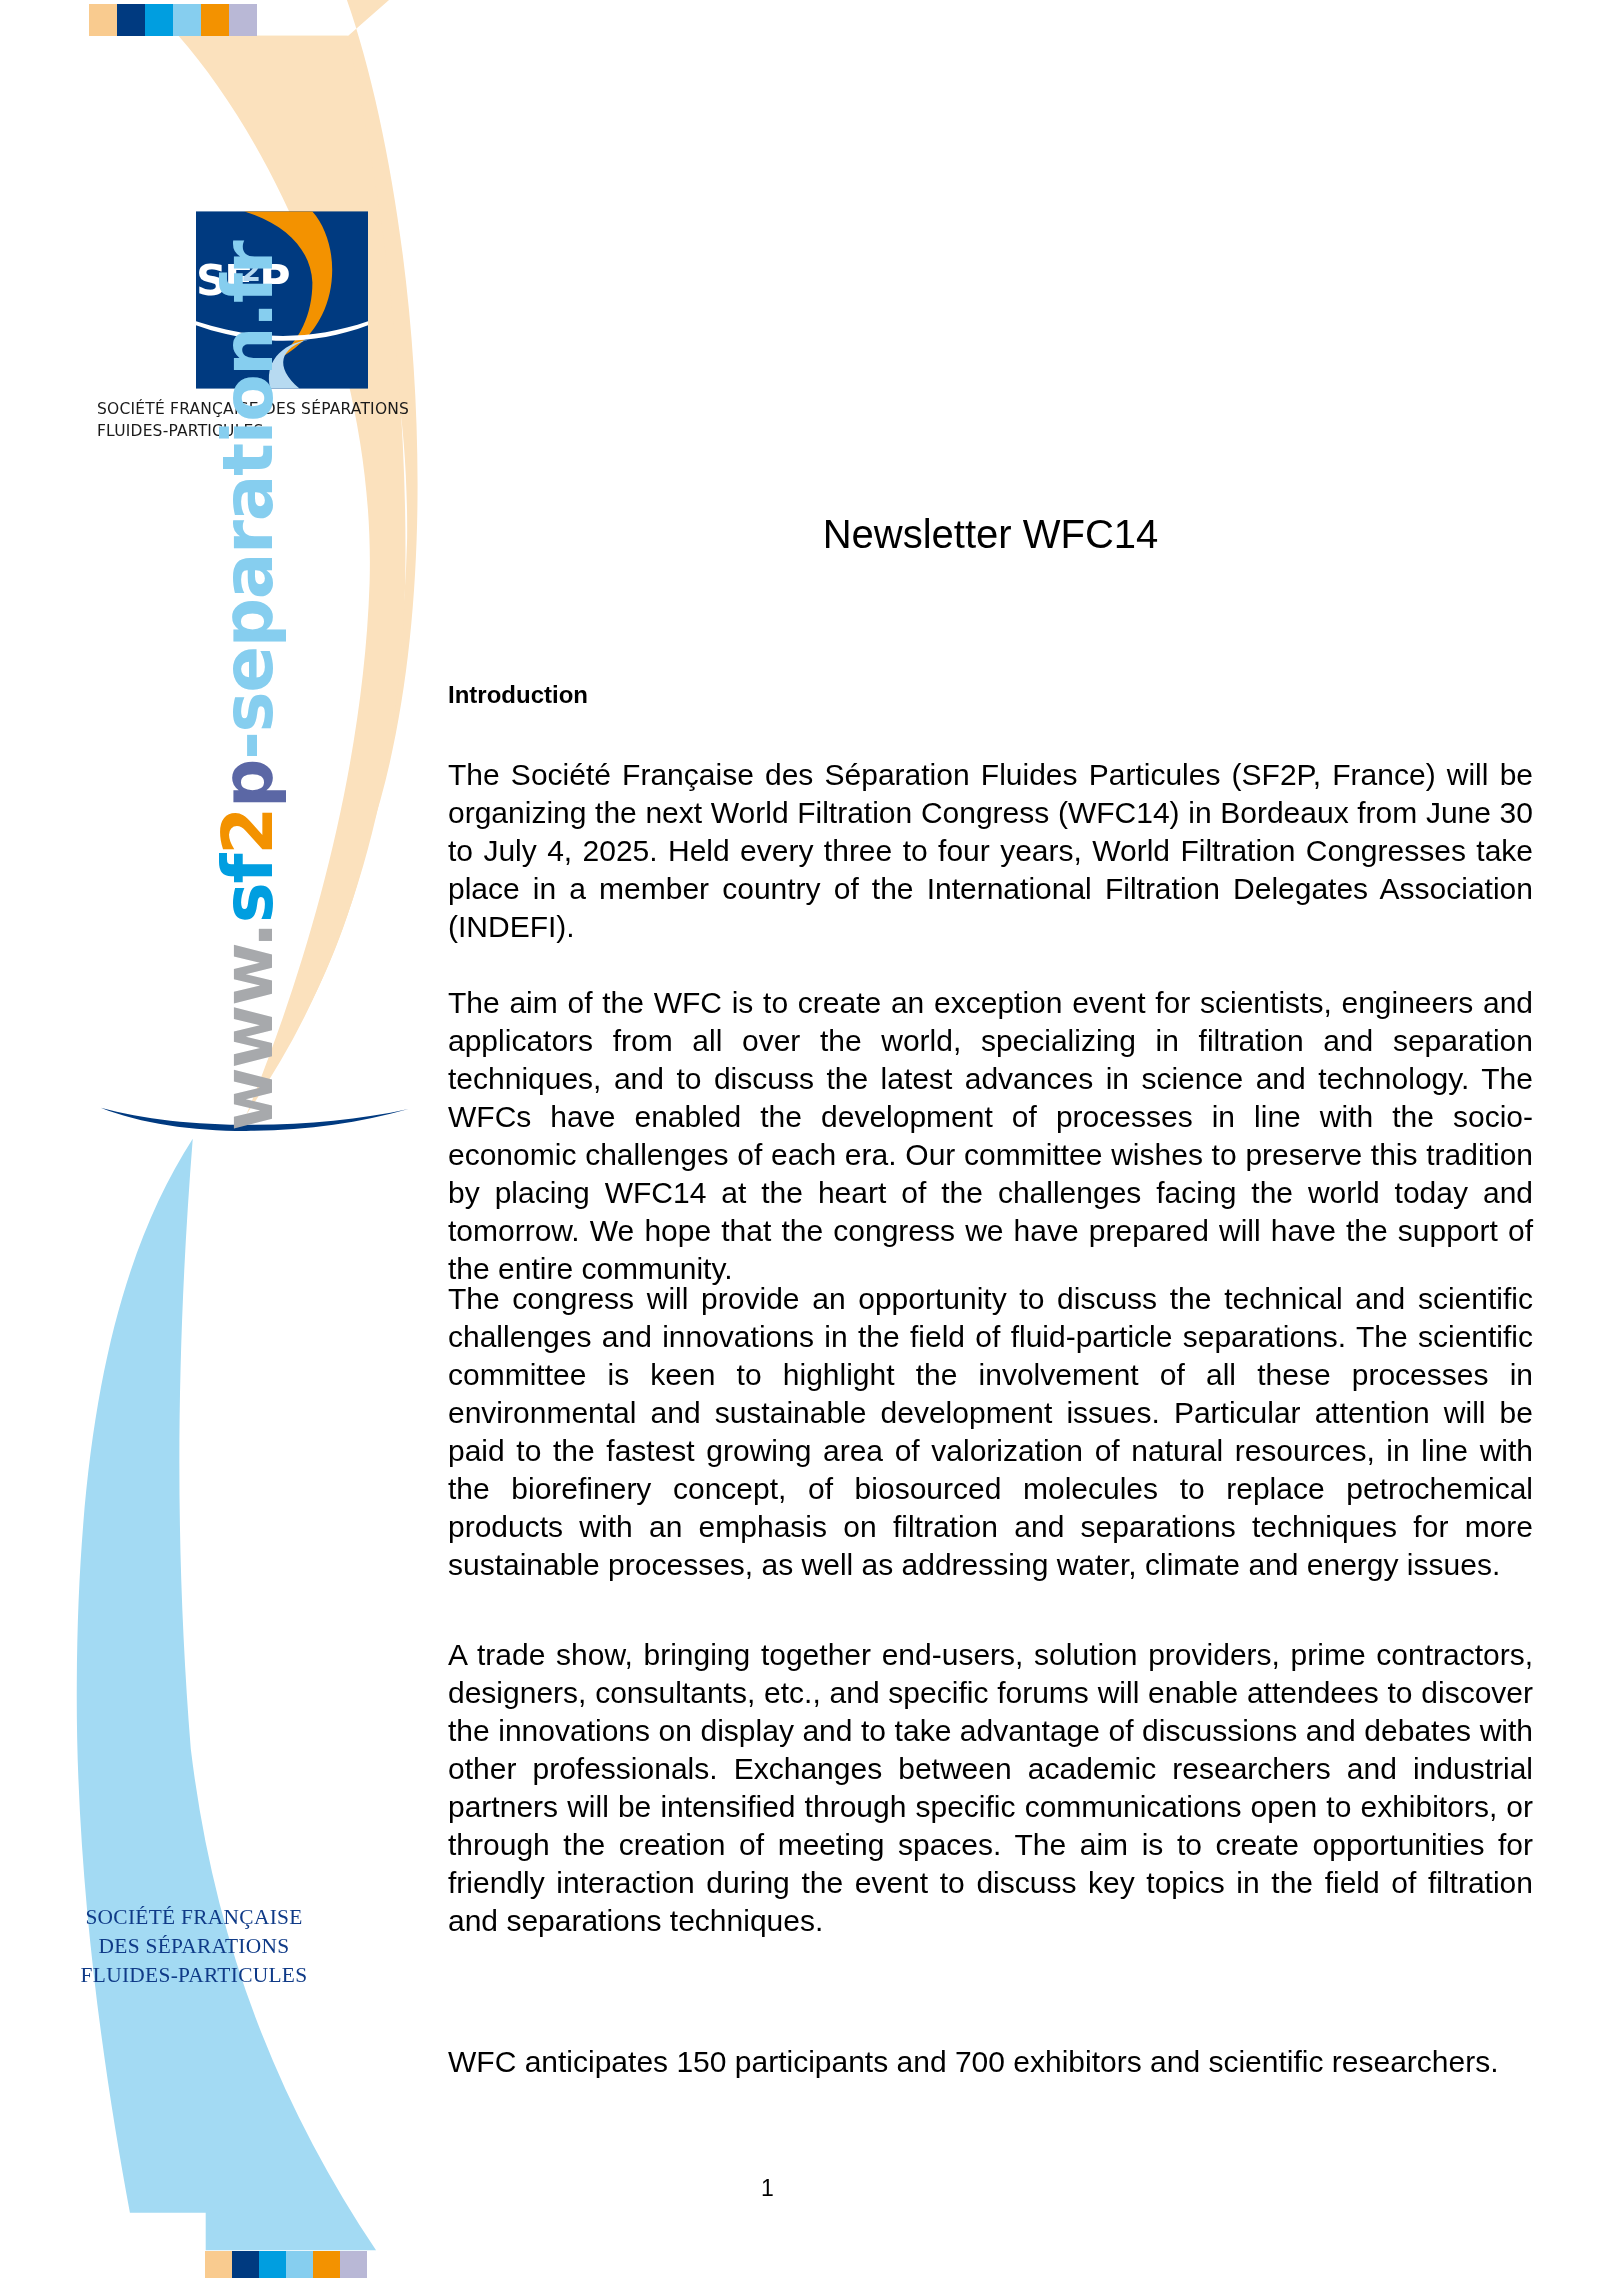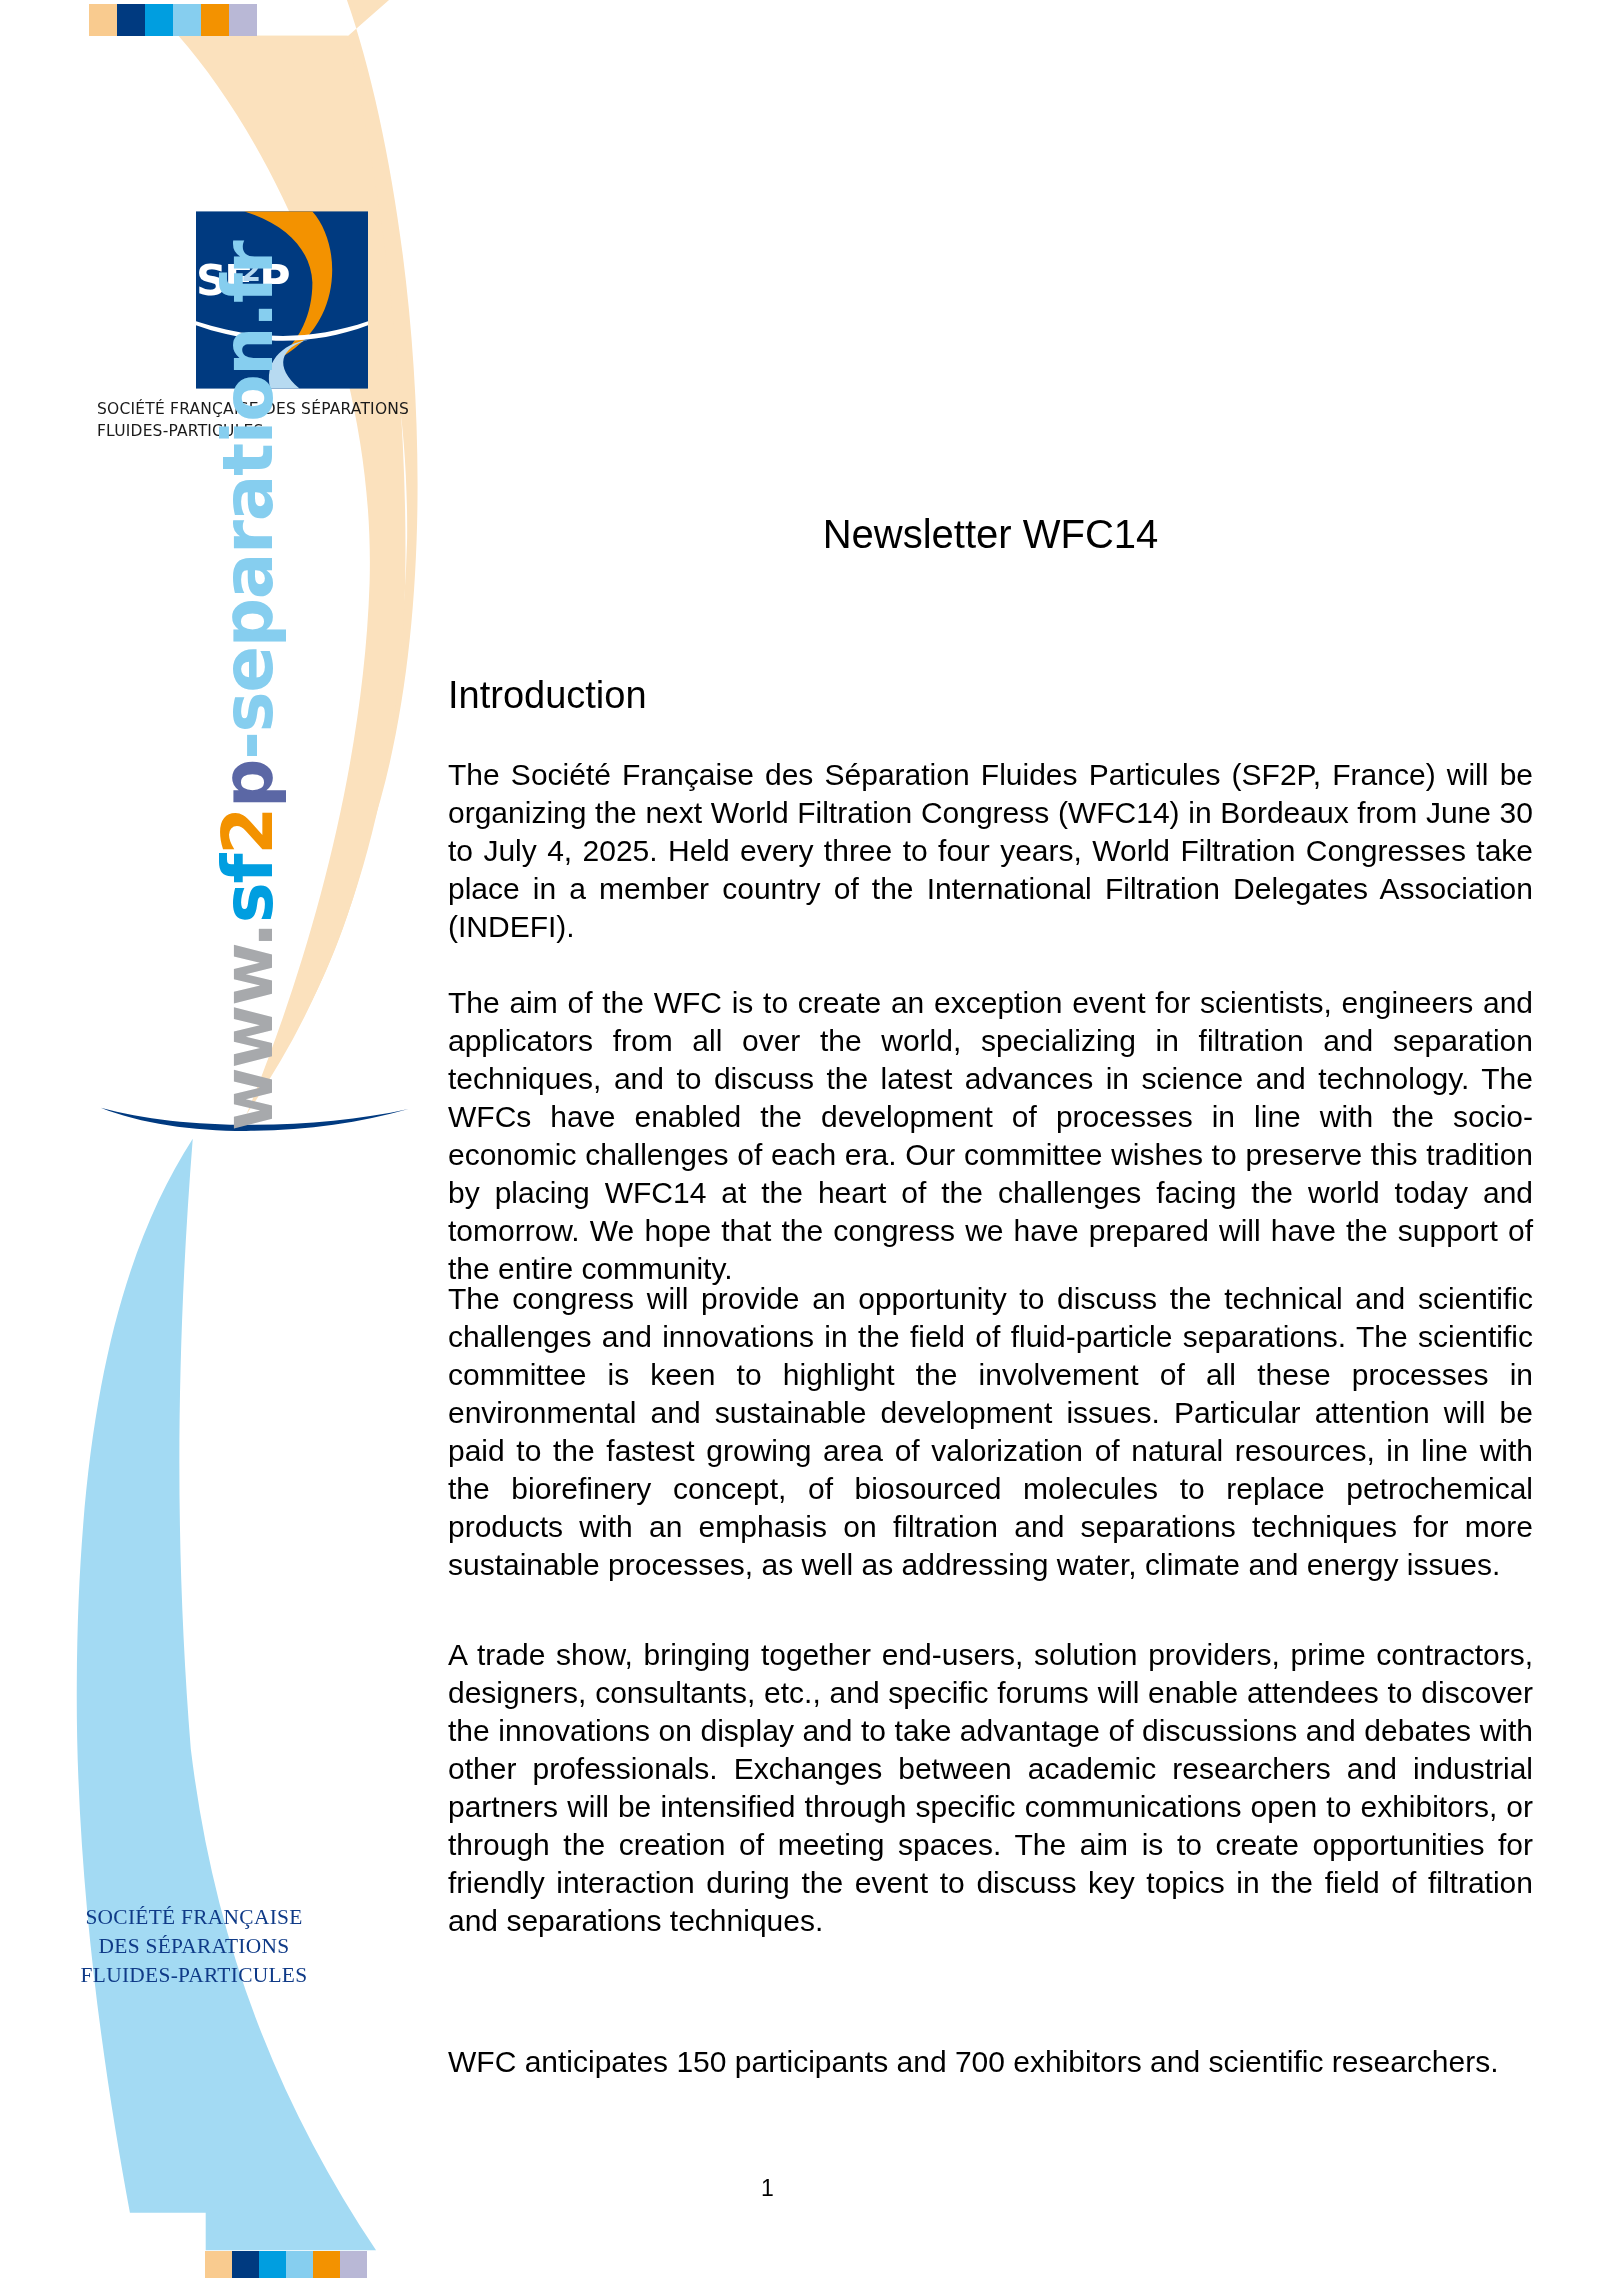--- a/index.html
+++ b/index.html
@@ -23,21 +23,21 @@
   .vertical-url .c-orange { color: #f39200; }
   .vertical-url .c-purple { color: #5b67a5; }
   .vertical-url .c-light { color: #86ceef; }
 
   .org-block { position: absolute; left: 32px; top: 1903px; width: 324px; text-align: center; font-family: Liberation Serif, serif; }
   .org-name { color: #0f3a87; font-size: 21.4px; line-height: 29px; letter-spacing: 0.3px; }
   .secretariat { margin-top: 14.3px; color: #1a1a1a; font-size: 19px; line-height: 28.5px; }
 
   .content { position: absolute; left: 448px; top: 0; width: 1085px; }
   .title { position: absolute; left: 0; width: 1085px; top: 512px; text-align: center; font-weight: normal; font-size: 40px; line-height: 45px; margin: 0; }
-  .section-heading { position: absolute; left: 0; top: 677px; font-weight: normal; font-size: 38px; line-height: 36px; margin: 0; }
+  .section-heading { position: absolute; left: 0; top: 677px; font-weight: bold; font-size: 24px; line-height: 36px; margin: 0; }
   .para { position: absolute; left: 0; width: 1085px; font-size: 30px; line-height: 38px; text-align: justify; margin: 0; }
   .p1 { top: 756px; }
   .p2 { top: 984px; }
   .p3 { top: 1280px; }
   .p4 { top: 1636px; }
   .p5 { top: 2043px; }
   .page-number { position: absolute; left: 761px; top: 2175px; font-size: 23px; font-family: "Liberation Sans", sans-serif; }
 </style>
 </head>
 <body>

